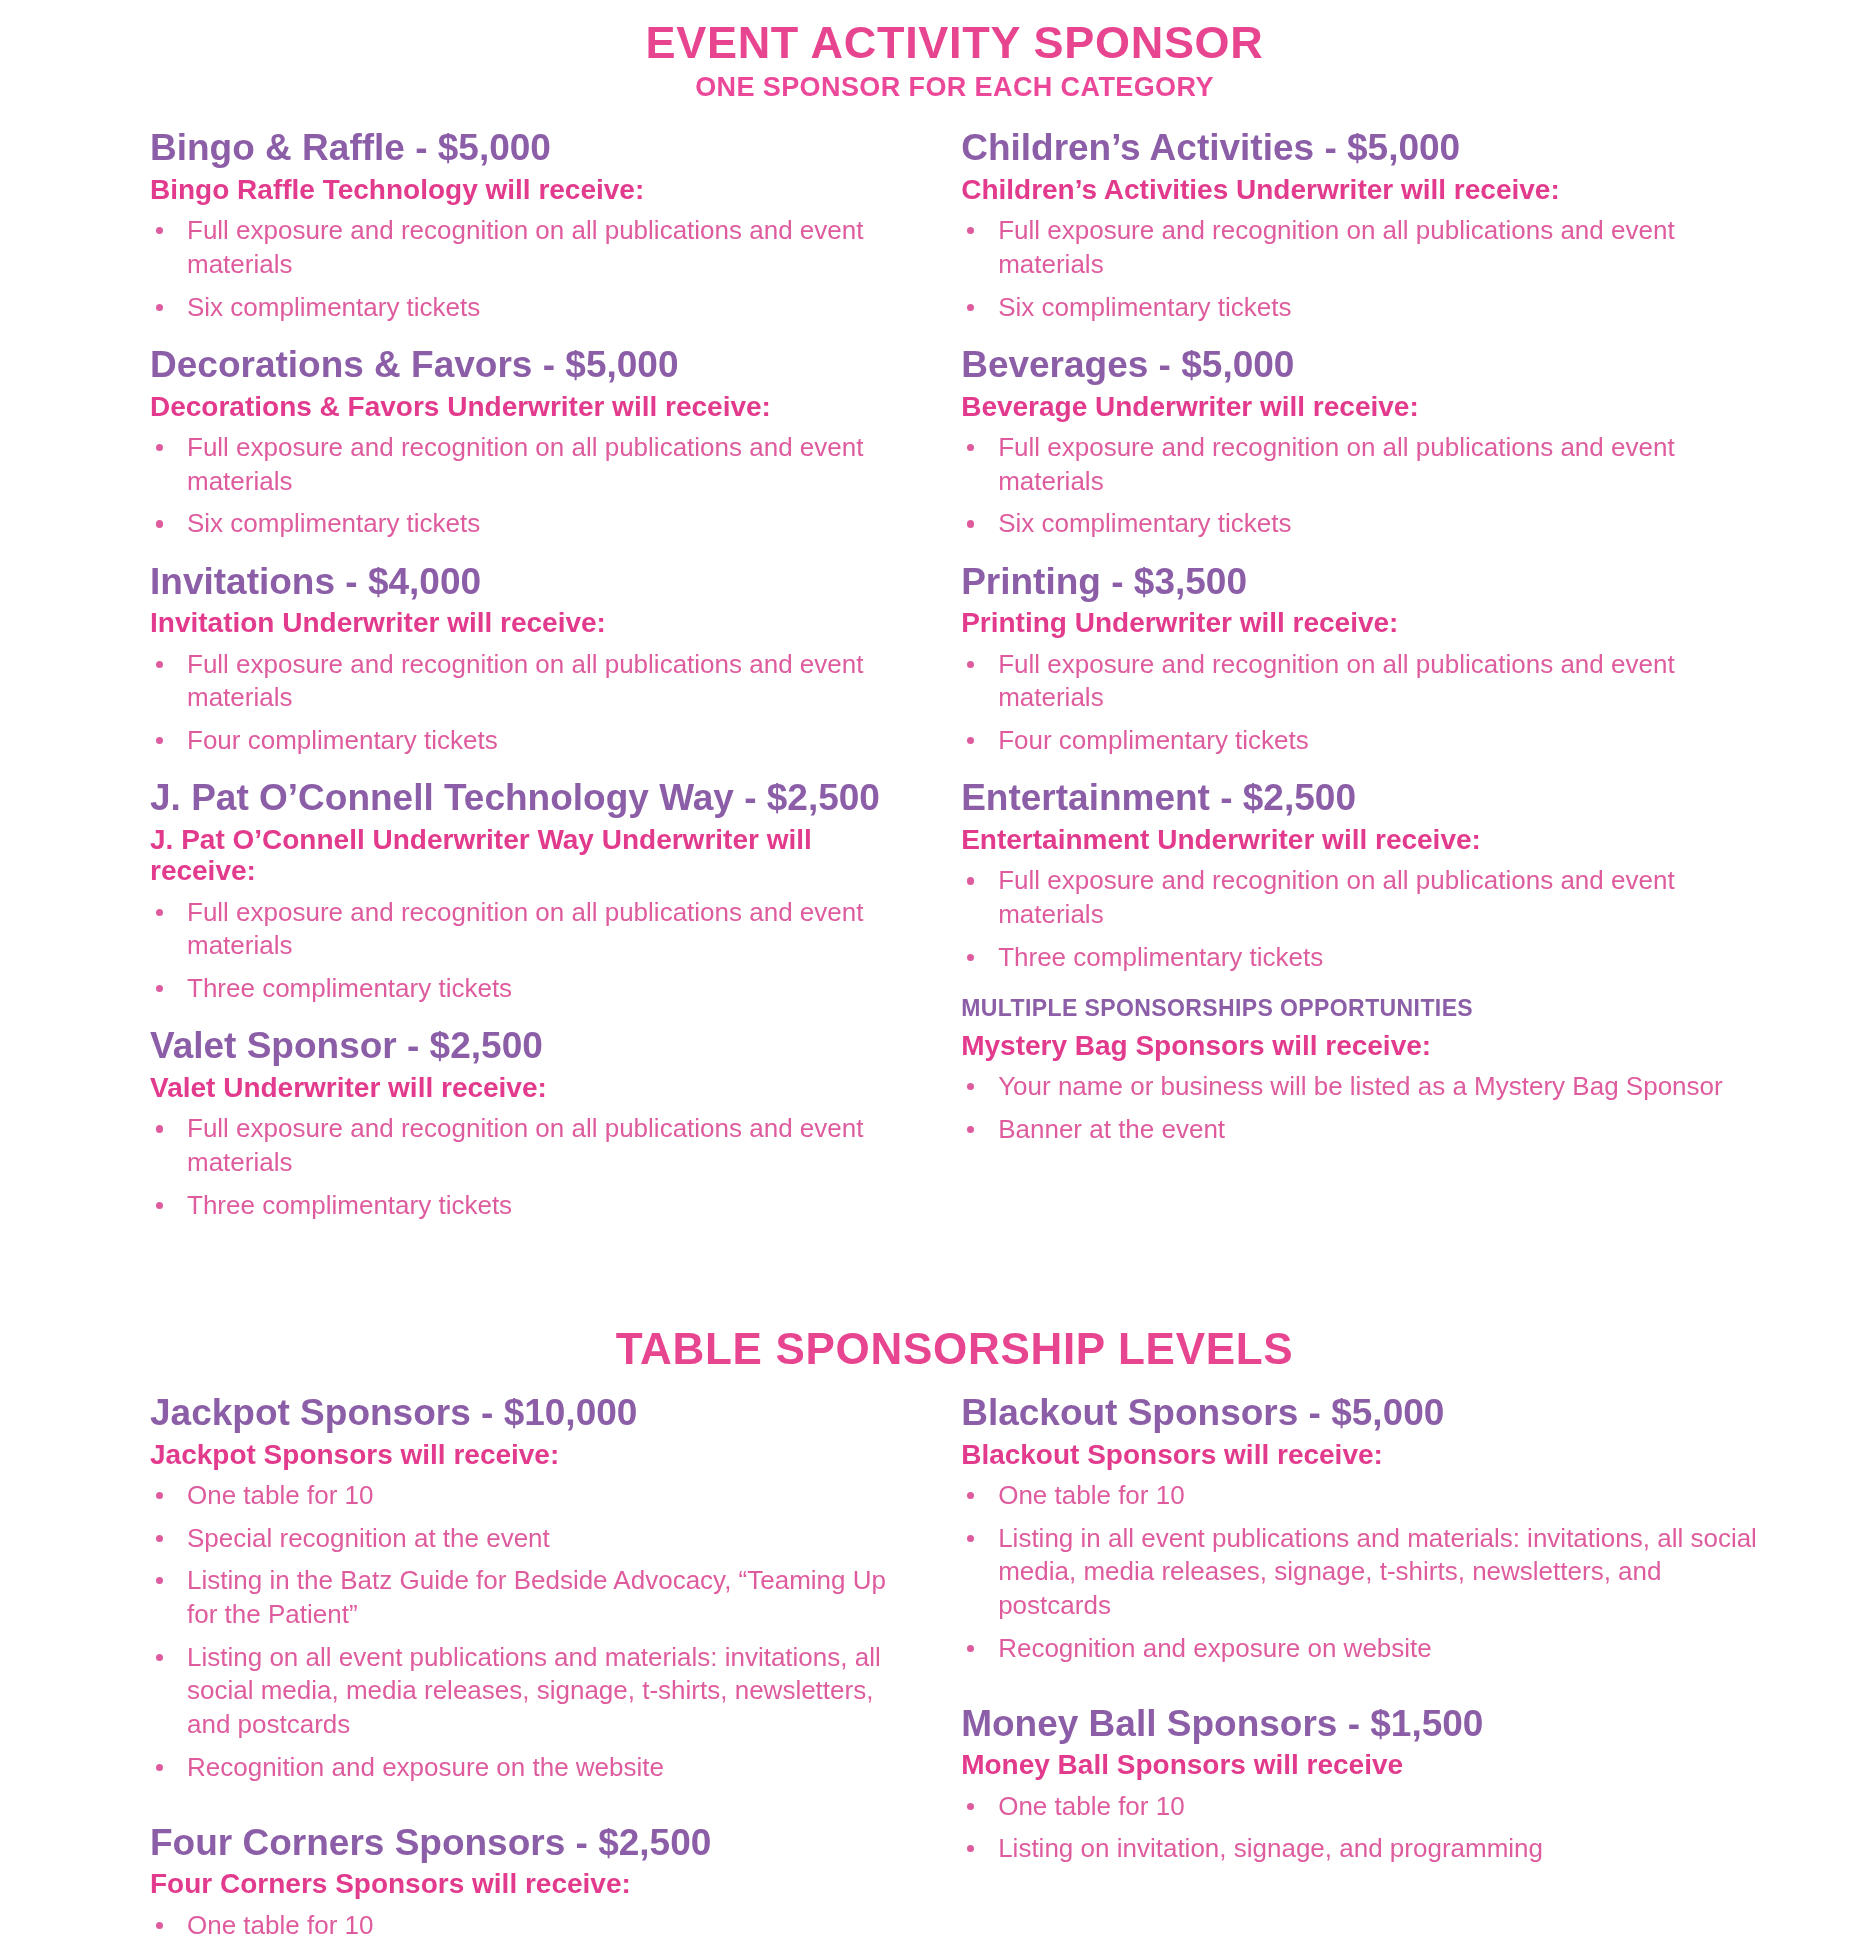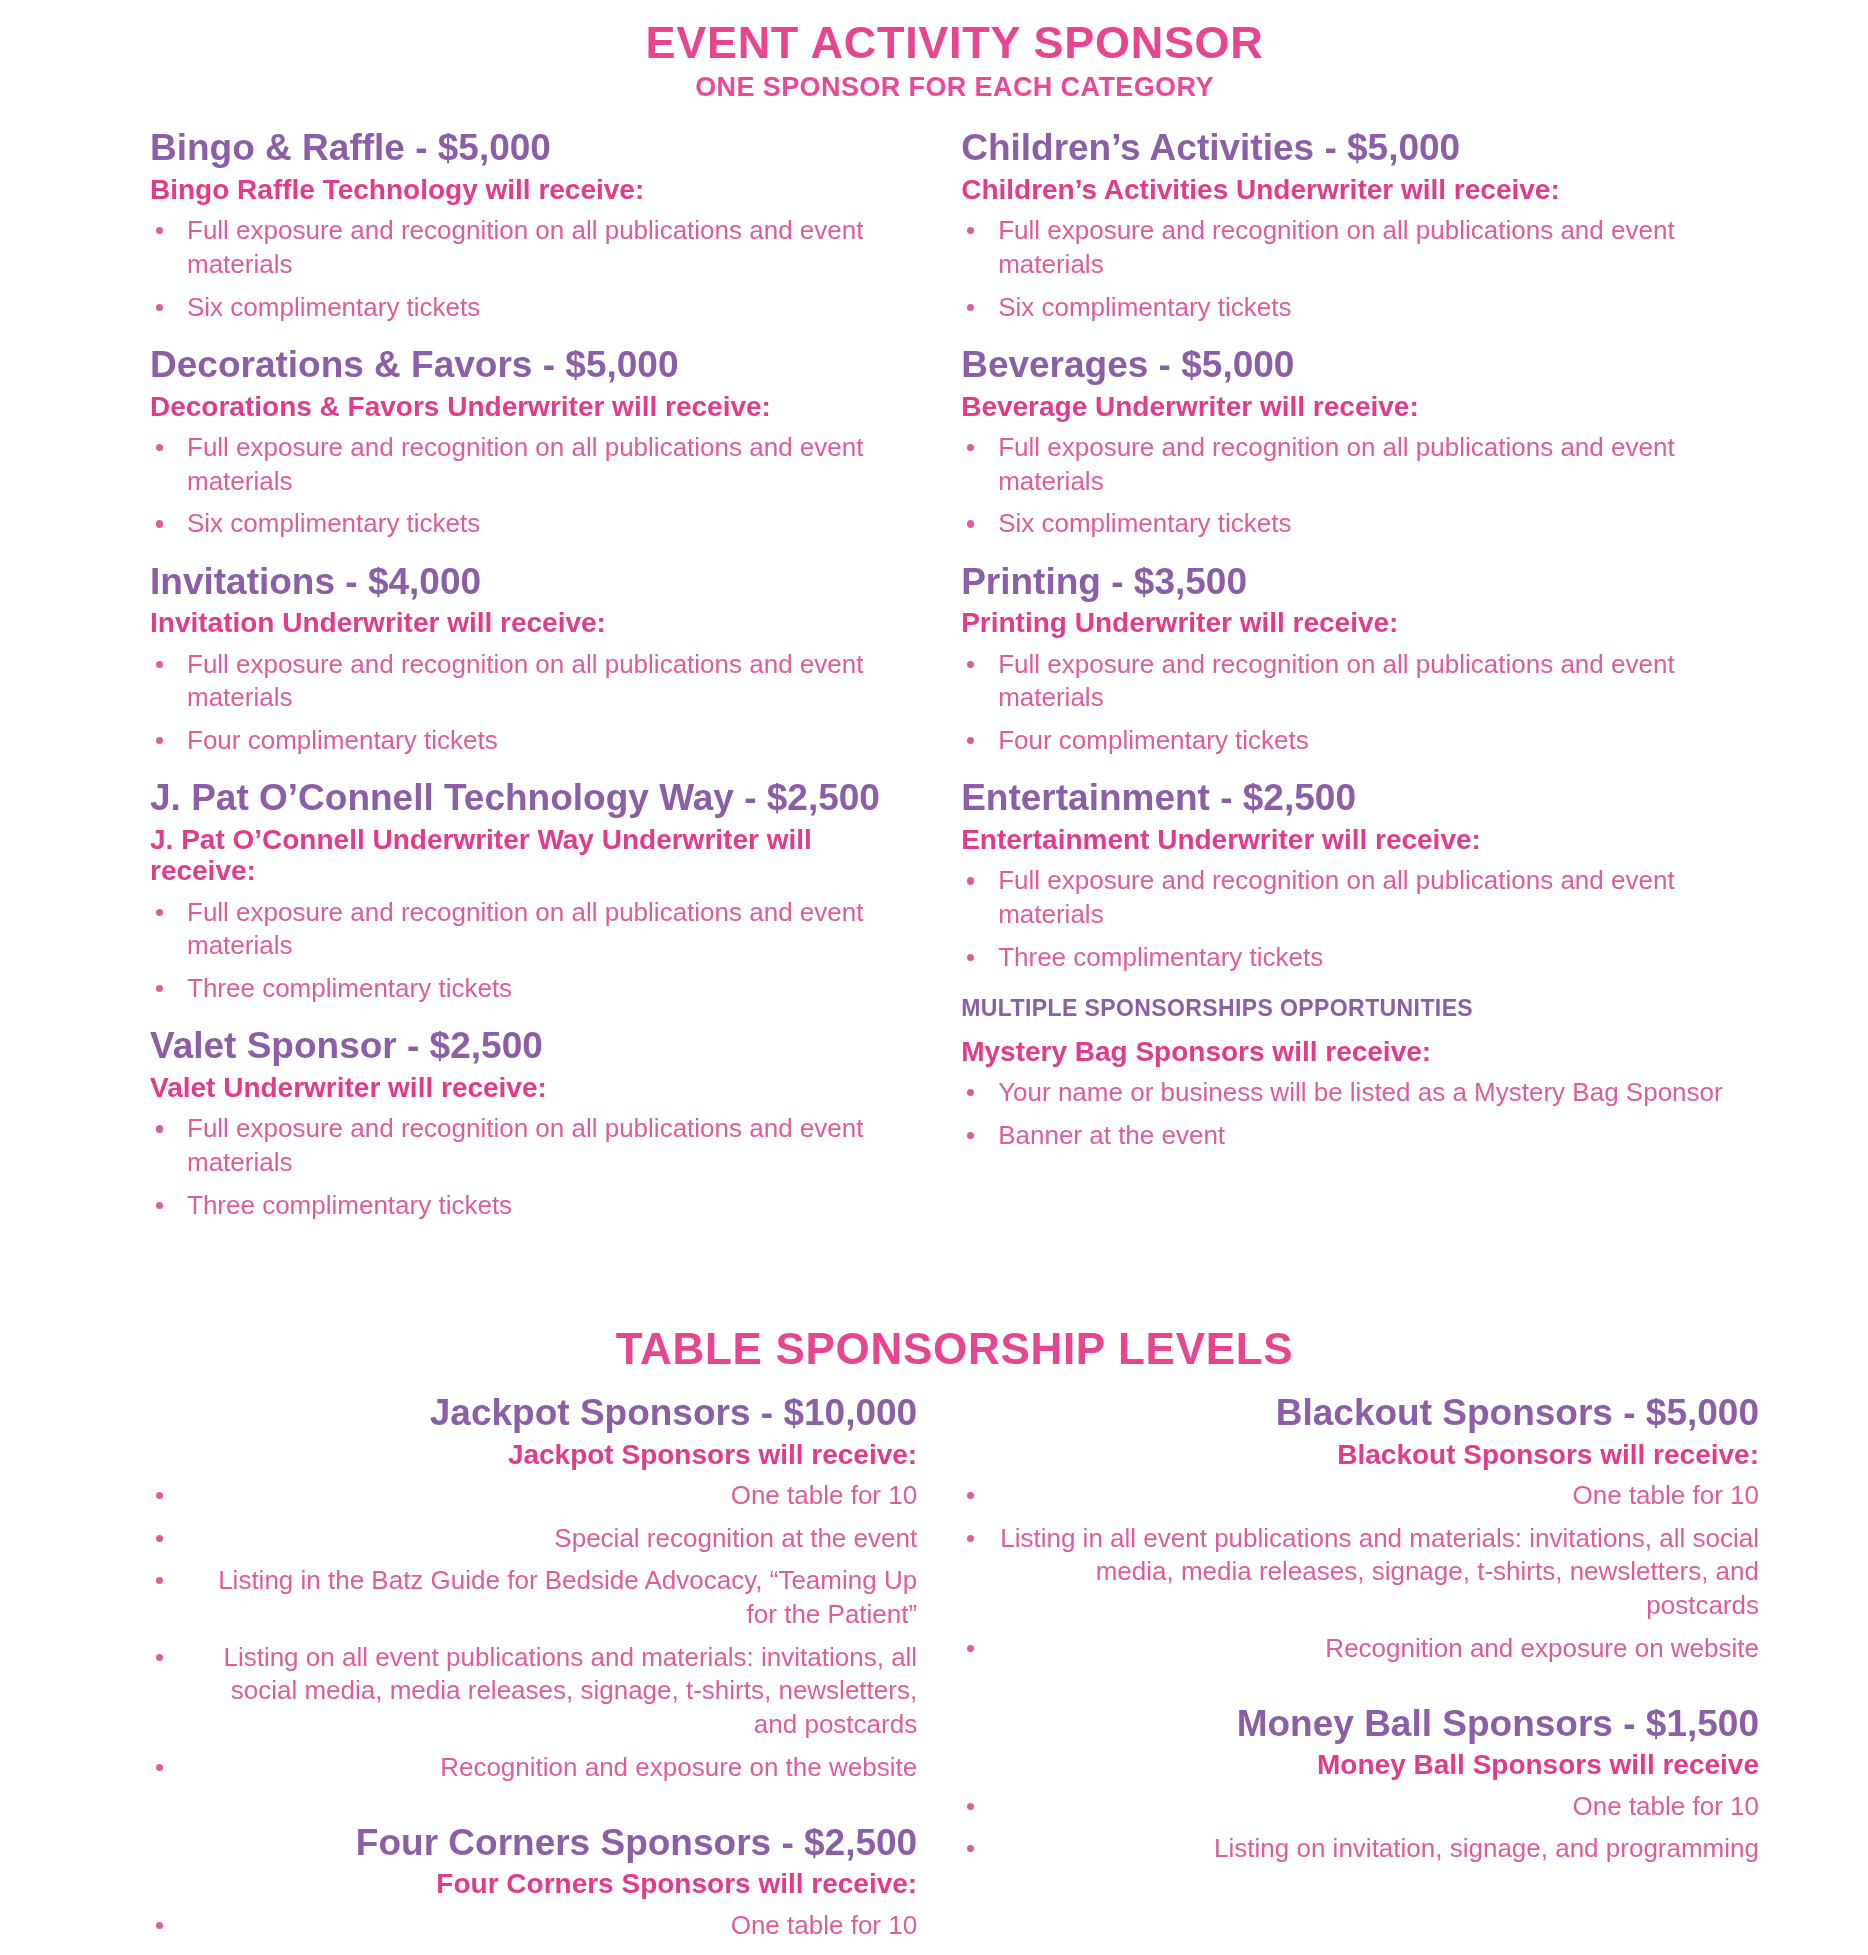--- a/index.html
+++ b/index.html
@@ -49,38 +49,38 @@
   
   .two-col {
     display: grid;
     grid-template-columns: 1fr 1.04fr;
     column-gap: 44px;
     align-items: start;
   }
 
   
   .sponsor-section { margin-bottom: 20.5px; }
-  .two-col.table-levels .sponsor-section { margin-bottom: 38px; text-align: right; }
+  .two-col.table-levels .sponsor-section { margin-bottom: 38px; }
 
   .sponsor-section h3 {
     margin: 0 0 5.9px 0;
     font-size: 37px;
     font-weight: 700;
     line-height: 1.08;
     color: #8B5EA7;
   }
   .sponsor-section h4 {
     margin: 0 0 8.8px 0;
     font-size: 28px;
     font-weight: 700;
     line-height: 1.12;
     color: #E23A8C;
   }
   .kicker {
-    margin: 19px 0 14px 0;
+    margin: 19px 0 8px 0;
     font-size: 23px;
     font-weight: 700;
     letter-spacing: 0.4px;
     color: #8B5EA7;
   }
   .benefits {
     list-style: none;
     margin: 0;
     padding: 0;
   }

